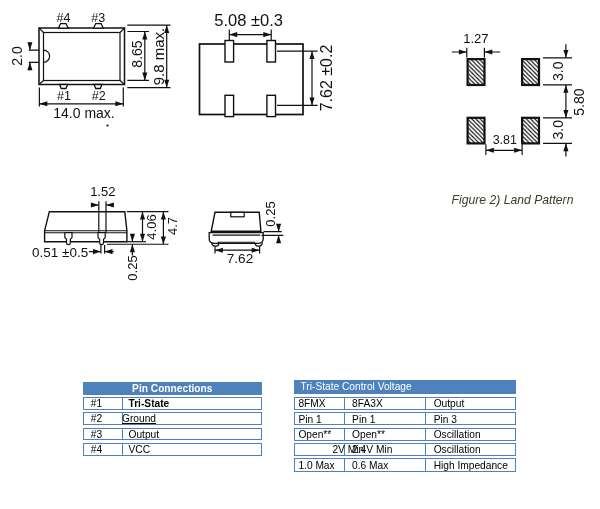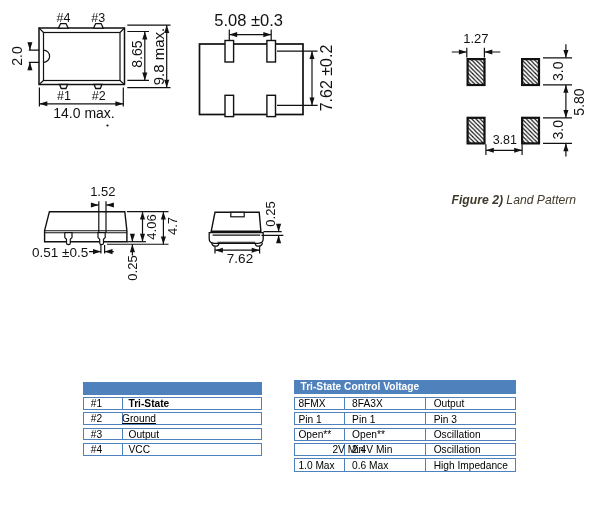--- a/index.html
+++ b/index.html
@@ -1,20 +1,20 @@
 <!DOCTYPE html>
 <html><head>
 <meta charset="utf-8">
 <style>
   html,body{margin:0;padding:0;background:#ffffff;}
   #page{position:relative;width:600px;height:509px;background:#ffffff;overflow:hidden;
         font-family:"Liberation Sans", sans-serif;}
   svg text{font-family:"Liberation Sans", sans-serif;fill:#111;}
   .cap{position:absolute;font-style:italic;color:#3e392a;font-size:12.2px;white-space:nowrap;}
-  .cap b{font-weight:bold;}
+  .cap b{font-weight:normal;}
   .trow{position:absolute;background:#fff;border:1px solid #4f81bd;box-sizing:border-box;}
   .tcell{position:absolute;top:0;bottom:0;border-right:1px solid #4f81bd;}
   .ttxt{position:absolute;font-size:10.2px;color:#000;white-space:nowrap;}
 </style>
 </head>
 <body>
 <div id="page">
 <svg width="600" height="509" viewBox="0 0 600 509">
 <defs>
   <path id="ar" d="M0,0 L2.55,7.9 L-2.55,7.9 Z" fill="#111"></path>
@@ -252,20 +252,21 @@
   <text x="504.8" y="144.4" font-size="12.5" text-anchor="middle">3.81</text>
 </g>
 </svg>
 
 
 <div class="cap" style="left:451.5px;top:192.7px;"><b>Figure 2)</b> Land Pattern</div>
 
 
 
 <div style="position:absolute;left:82.8px;top:382.4px;width:179.2px;height:12.8px;background:#4f81bd;border:1px solid #4f81bd;box-sizing:border-box;"></div>
+<div class="ttxt" style="left:82.8px;top:383px;width:179px;text-align:center;color:#fff;font-weight:bold;">Pin Connections</div>
 
 <div class="trow" style="left:82.8px;top:396.8px;width:179.2px;height:12.8px;">
       <div class="tcell" style="left:0;width:38.5px;"></div>
     </div>
 <div class="ttxt" style="left:90.8px;top:398px;">#1</div>
 <div class="ttxt" style="left:128.5px;top:398px;font-weight:bold;">Tri-State</div>
 
 <div class="trow" style="left:82.8px;top:412.2px;width:179.2px;height:12.8px;">
       <div class="tcell" style="left:0;width:38.5px;"></div>
     </div>
@@ -279,21 +280,21 @@
 <div class="ttxt" style="left:128.5px;top:428.8px;">Output</div>
 
 <div class="trow" style="left:82.8px;top:443px;width:179.2px;height:12.8px;">
       <div class="tcell" style="left:0;width:38.5px;"></div>
     </div>
 <div class="ttxt" style="left:90.8px;top:444.2px;">#4</div>
 <div class="ttxt" style="left:128.5px;top:444.2px;">VCC</div>
 
 
 <div style="position:absolute;left:293.8px;top:380.2px;width:222.4px;height:14.2px;background:#4f81bd;border:1px solid #4f81bd;box-sizing:border-box;"></div>
-<div class="ttxt" style="left:300.5px;top:381.4px;color:#fff;font-weight:bold;">Tri-State Control Voltage</div>
+<div class="ttxt" style="left:300.5px;top:381.4px;color:#fff;font-weight:normal;">Tri-State Control Voltage</div>
 
 <div class="trow" style="left:293.8px;top:396.8px;width:222.4px;height:13.2px;">
       <div class="tcell" style="left:0;width:48.9px;"></div>
       <div class="tcell" style="left:48.9px;width:81.6px;"></div>
     </div>
 <div class="ttxt" style="left:298.4px;top:398.2px;">8FMX</div>
 <div class="ttxt" style="left:352.1px;top:398.2px;">8FA3X</div>
 <div class="ttxt" style="left:433.7px;top:398.2px;">Output</div>
 
 <div class="trow" style="left:293.8px;top:412.2px;width:222.4px;height:13.2px;">

